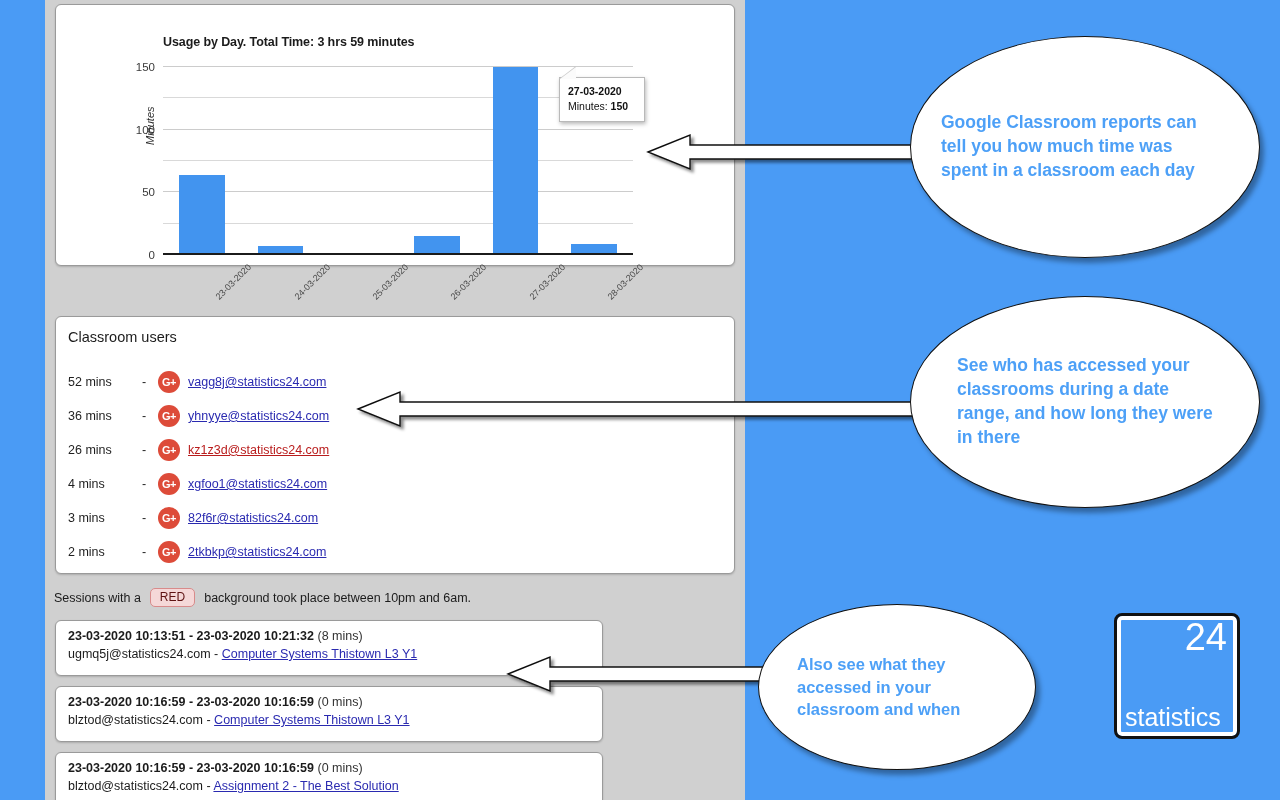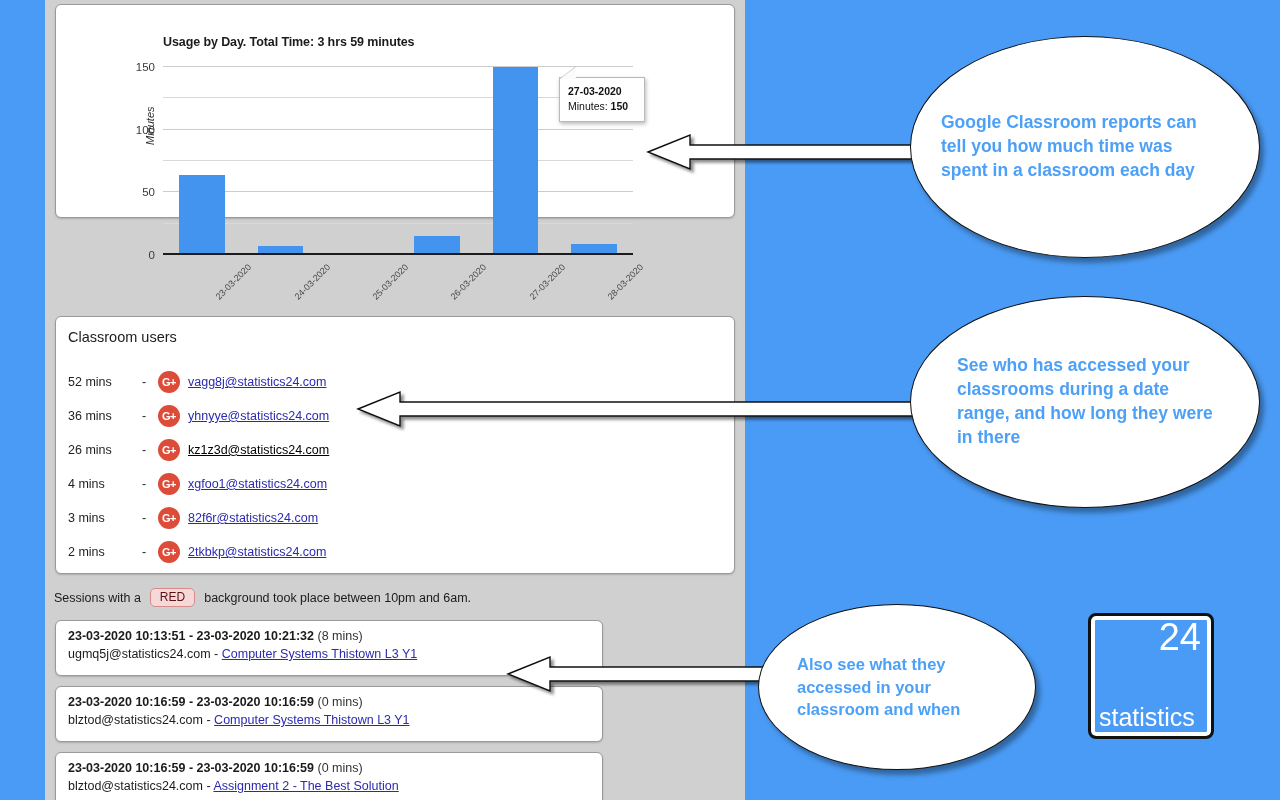--- a/index.html
+++ b/index.html
@@ -19,21 +19,21 @@
 
   .card {
     position: absolute;
     background: #ffffff;
     border: 1px solid #9a9a9a;
     border-radius: 6px;
     box-shadow: 0 1px 2px rgba(0,0,0,0.18);
   }
 
   
-  #chart-card { left: 55px; top: 4px; width: 680px; height: 214px; }
+  #chart-card { left: 55px; top: 4px; width: 680px; height: 262px; }
 
   #chart-title {
     position: absolute; left: 107px; top: 30px;
     font-size: 12.5px; font-weight: bold; color: #1b1b1b;
     letter-spacing: -0.1px;
   }
 
   #plot {
     position: absolute;
     left: 107px;   
@@ -188,21 +188,21 @@
   #bubble-2 p { padding: 0 34px 0 46px; }
   #bubble-3 { left: 758px; top: 604px; width: 278px; height: 166px; }
   #bubble-3 p { padding: 0 26px 0 38px; font-size: 16.5px; }
 
   
   .arrow { position: absolute; z-index: 15; }
   .arrow svg { display: block; overflow: visible; }
 
   
   #logo {
-    position: absolute; left: 1088px; top: 613px;
+    position: absolute; left: 1114px; top: 613px;
     width: 126px; height: 126px;
     border: 3px solid #111;
     border-radius: 8px;
     background: #4a9bf5;
     box-shadow: inset 0 0 0 4px #ffffff;
   }
   #logo-24 {
     position: absolute; right: 10px; top: 2px;
     color: #ffffff; font-size: 38px; line-height: 1;
   }
@@ -278,21 +278,21 @@
       <div class="user-row">
         <span class="user-mins">36 mins</span>
         <span class="user-dash">-</span>
         <span class="gplus" style="background: rgb(221, 75, 57);">G+</span>
         <span class="user-email" style="color: rgb(42, 42, 176);">yhnyye@statistics24.com</span>
       </div>
       <div class="user-row">
         <span class="user-mins">26 mins</span>
         <span class="user-dash">-</span>
         <span class="gplus" style="background: rgb(221, 75, 57);">G+</span>
-        <span class="user-email" style="color: #000000;">kz1z3d@statistics24.com</span>
+        <span class="user-email" style="color: #b91c1c;">kz1z3d@statistics24.com</span>
       </div>
       <div class="user-row">
         <span class="user-mins">4 mins</span>
         <span class="user-dash">-</span>
         <span class="gplus" style="background: rgb(221, 75, 57);">G+</span>
         <span class="user-email" style="color: rgb(42, 42, 176);">xgfoo1@statistics24.com</span>
       </div>
       <div class="user-row">
         <span class="user-mins">3 mins</span>
         <span class="user-dash">-</span>

